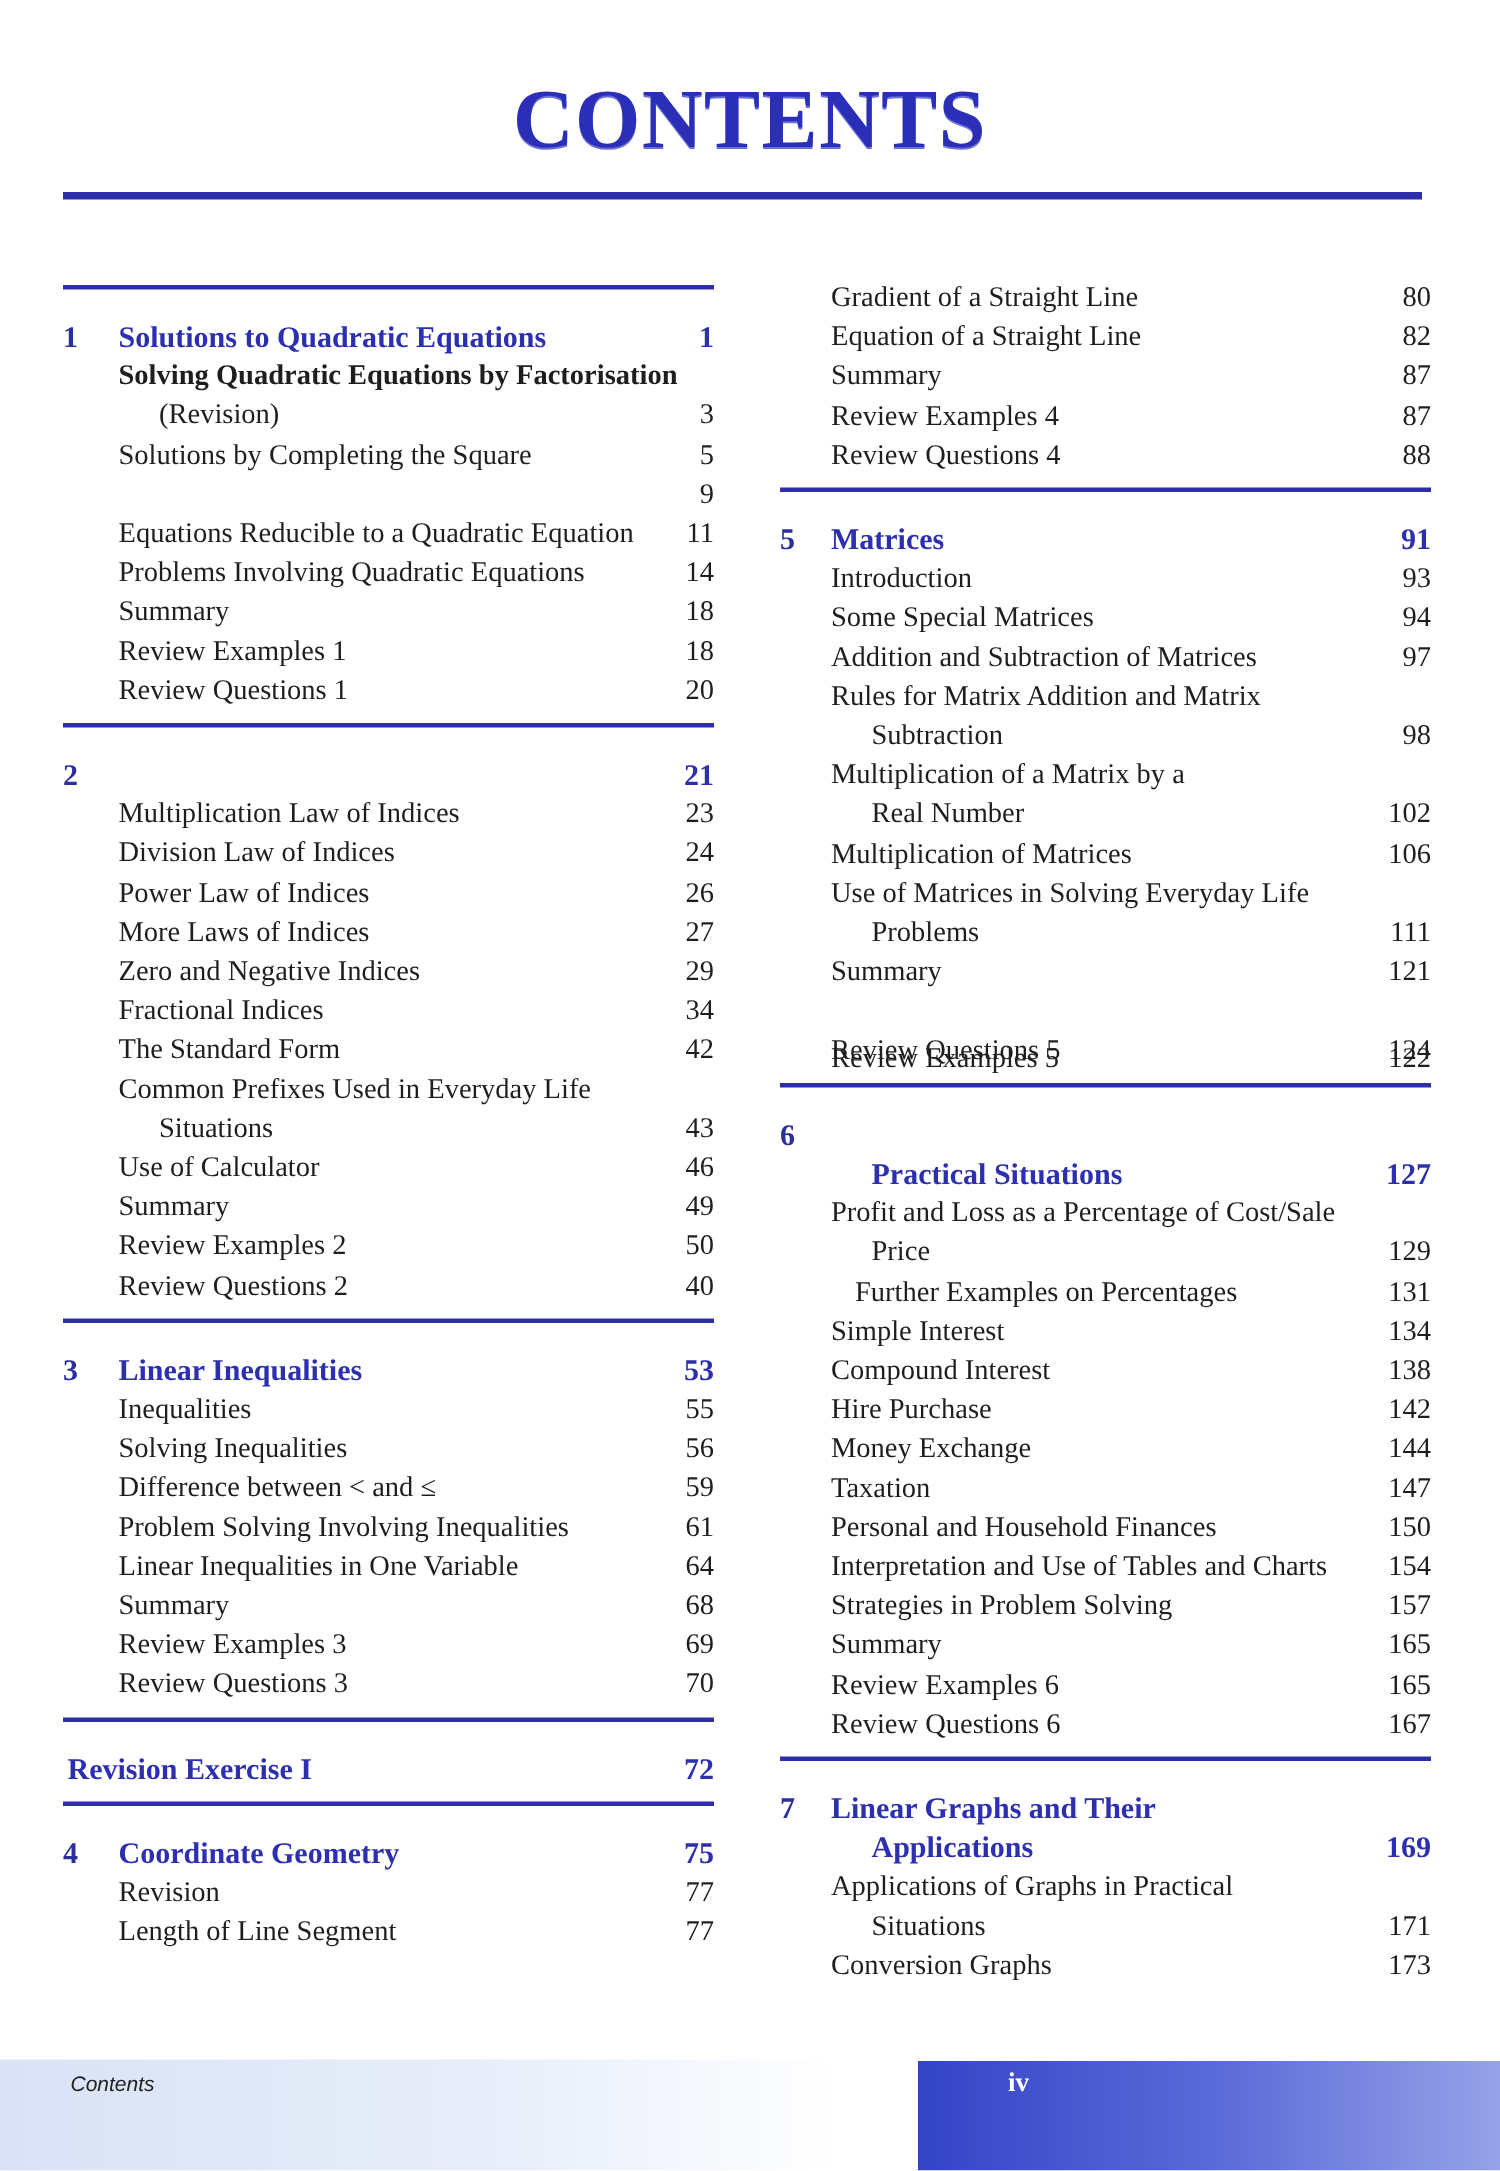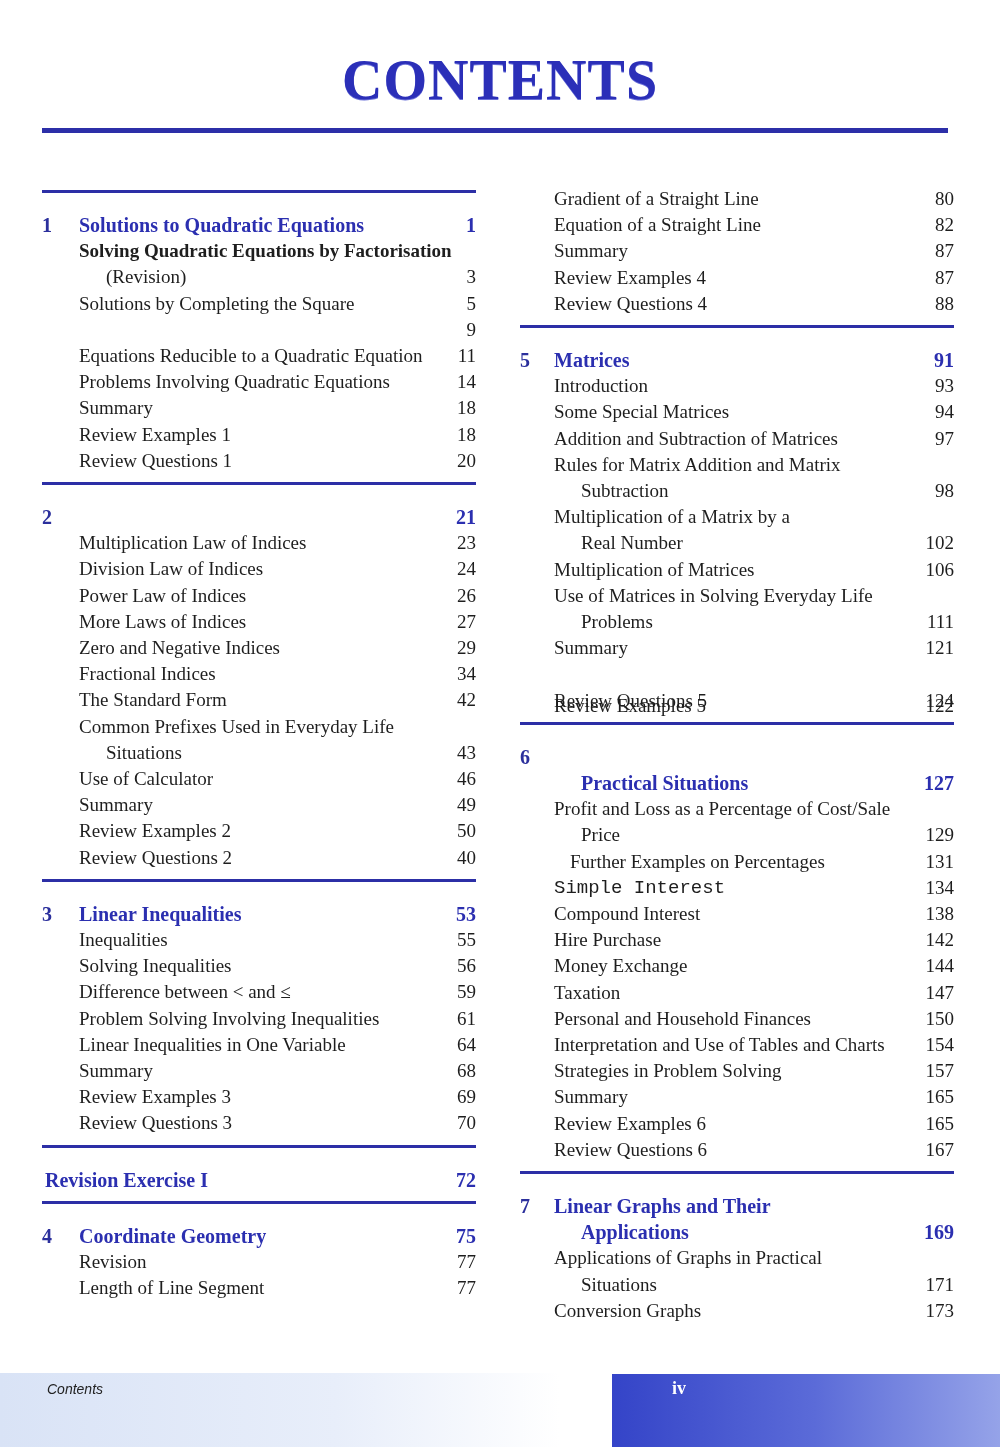--- a/index.html
+++ b/index.html
@@ -271,21 +271,21 @@
     </div>
     <div class="row item" style="top: 822.4px;">
       <span class="text" style="left: 61px;">Price</span>
       <span class="page">129</span>
     </div>
     <div class="row item" style="top: 848.6px;">
       <span class="text" style="left: 34px; margin-left: 16px;">Further Examples on Percentages</span>
       <span class="page">131</span>
     </div>
     <div class="row item" style="top: 874.8px;">
-      <span class="text" style="left: 34px; font-family: Liberation Mono, monospace;">Simple Interest</span>
+      <span class="text" style="left: 34px;">Simple Interest</span>
       <span class="page">134</span>
     </div>
     <div class="row item" style="top: 901px;">
       <span class="text" style="left: 34px;">Compound Interest</span>
       <span class="page">138</span>
     </div>
     <div class="row item" style="top: 927.2px;">
       <span class="text" style="left: 34px;">Hire Purchase</span>
       <span class="page">142</span>
     </div>

